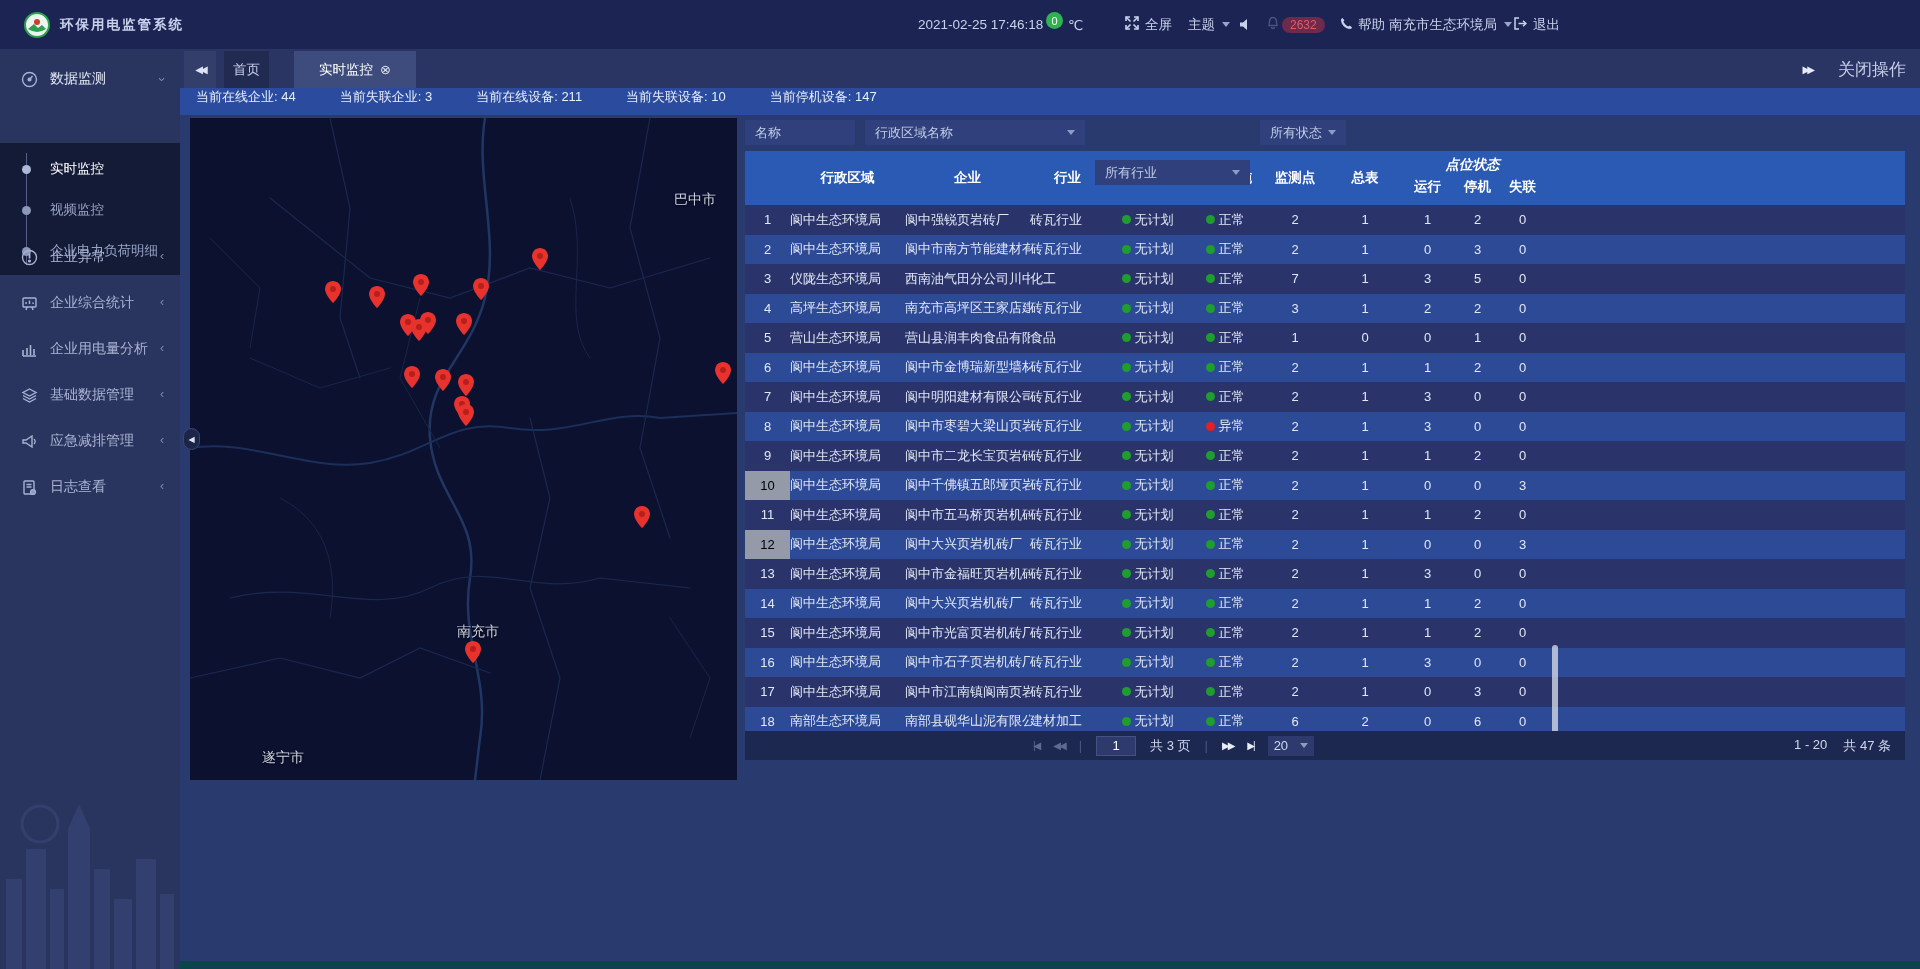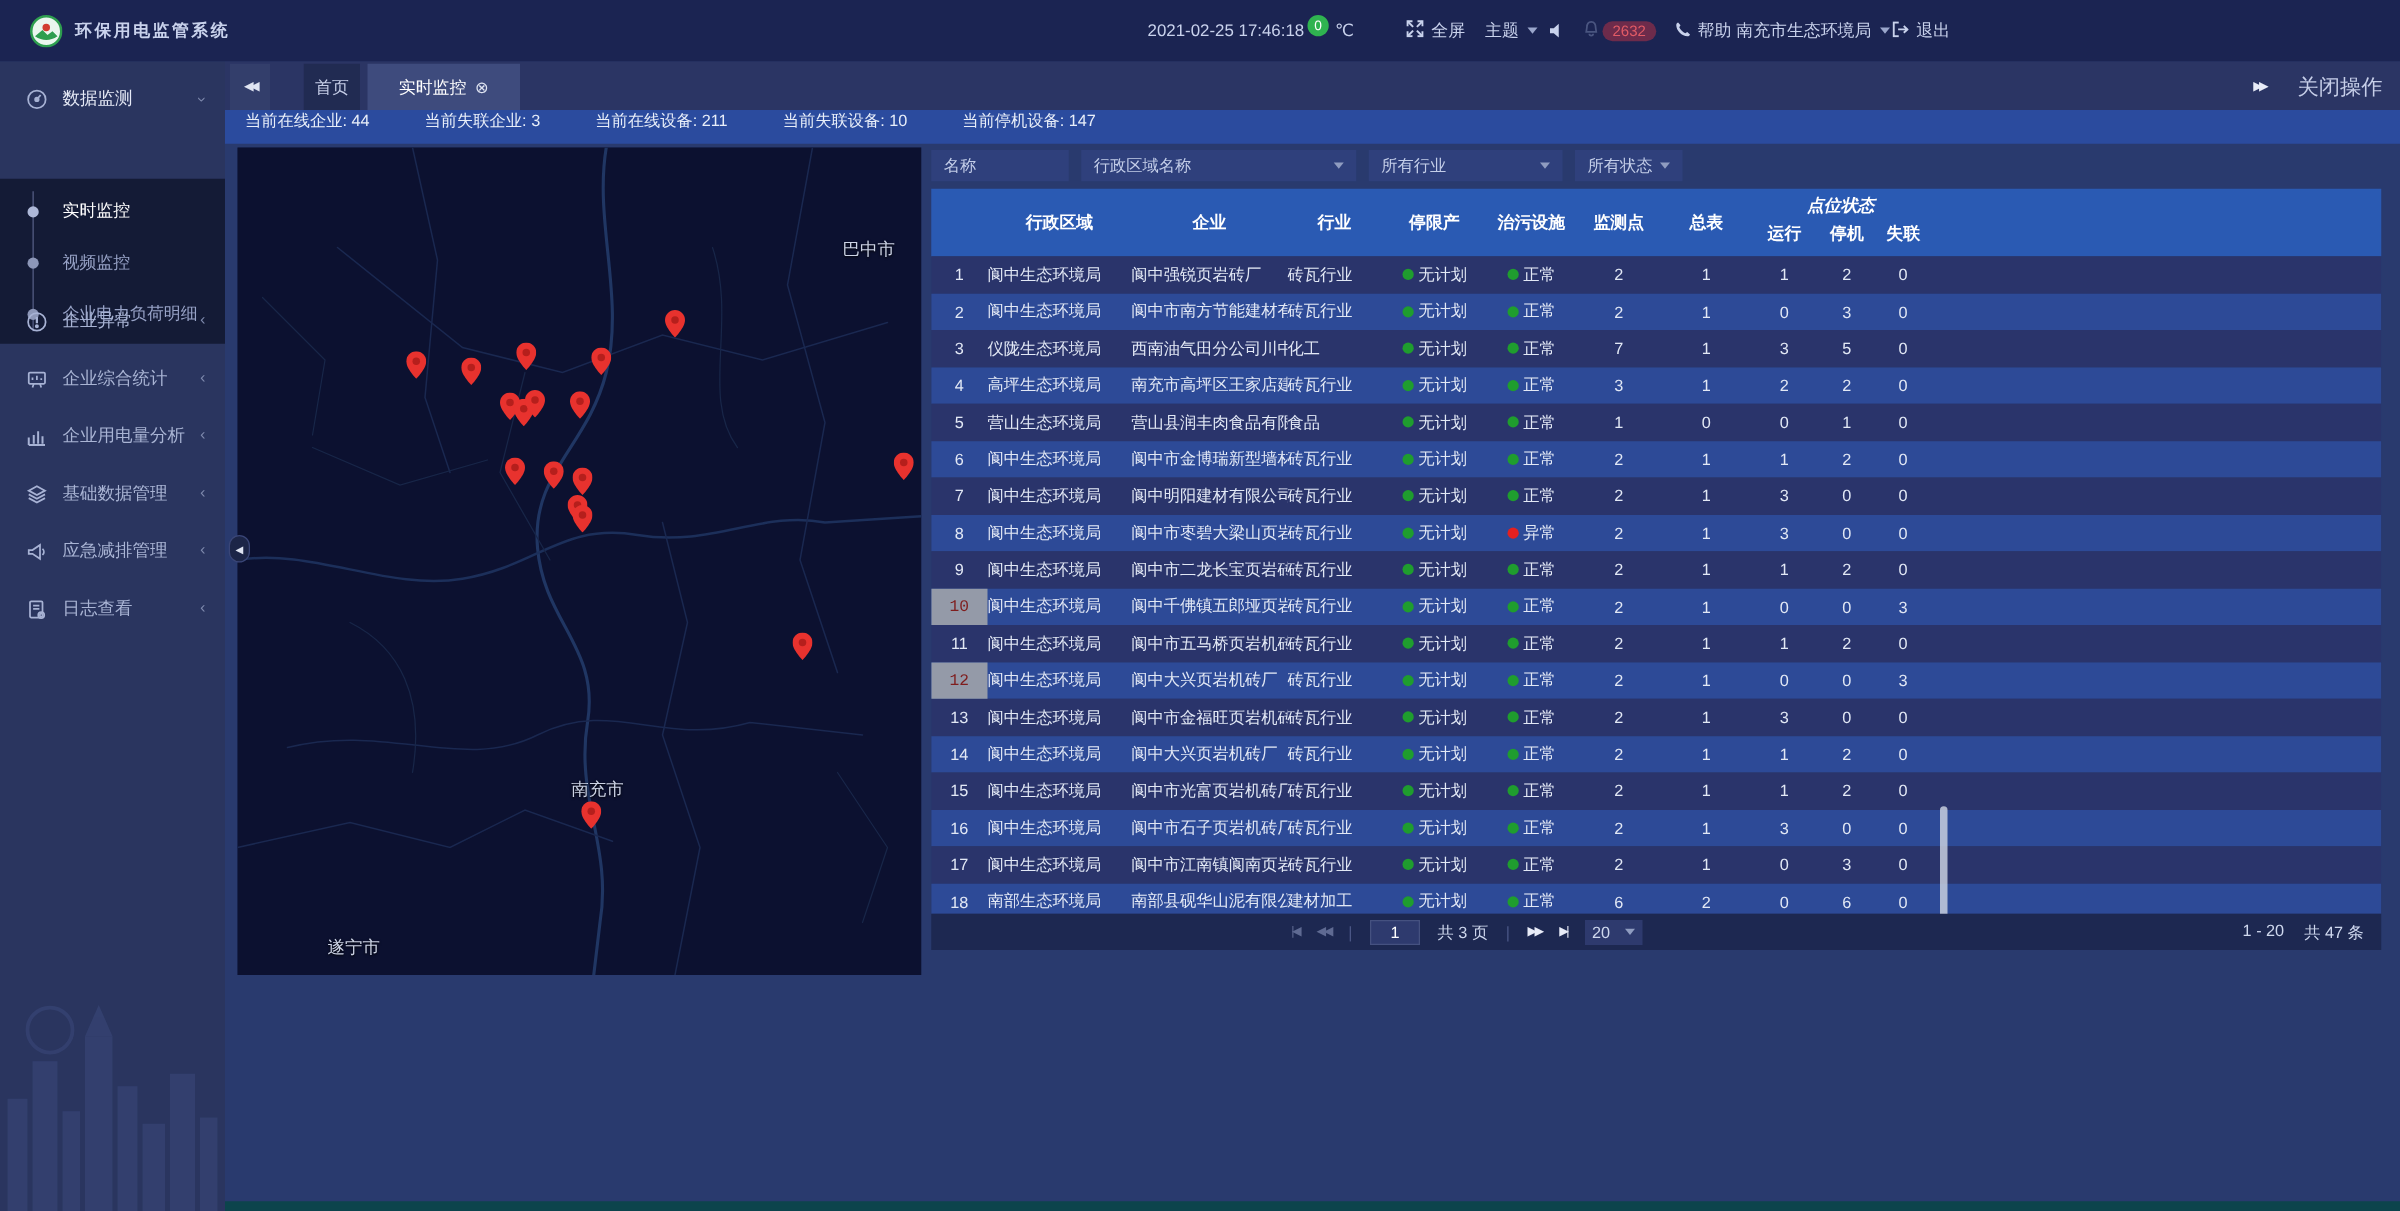--- a/index.html
+++ b/index.html
@@ -39,21 +39,21 @@
   .sub-item.active { color:#ffffff; }
   .sub-item.active .dot { background:#aeb8d8; }
   .chev-left { display:inline-block; transform:rotate(180deg); }
   .chev-down { display:inline-block; transform:rotate(90deg); }
   .skyline { position:absolute; left:0; bottom:0; opacity:.8; }
 
   
   .tabbar { position:absolute; left:180px; top:49px; width:1740px; height:39px; background:#2b3564; z-index:10; }
   .tab-collapse { position:absolute; left:4px; top:2px; width:32px; height:37px; background:#333e6b; color:#dfe4f2; display:flex; align-items:center; justify-content:center; font-size:10px; letter-spacing:-3px; cursor:pointer; }
   .tab { position:absolute; top:2px; height:37px; display:flex; align-items:center; justify-content:center; gap:7px; font-size:13.5px; cursor:pointer; }
-  .tab-home { left:44px; width:45px; background:#212b52; color:#c6cee8;margin-left:19px; }
+  .tab-home { left:44px; width:45px; background:#212b52; color:#c6cee8; }
   .tab-active { left:114px; width:122px; background:#3e4b7d; color:#ffffff; }
   .tab-close-x { font-size:13px; color:#dfe4f2; }
   .tab-right { position:absolute; right:0; top:2px; height:37px; display:flex; align-items:center; gap:26px; padding-right:14px; }
   .arr2 { color:#e8ecf8; font-size:10px; letter-spacing:-3px; cursor:pointer; }
   .close-ops { color:#c6cee8; font-size:17px; cursor:pointer; }
 
   
   .statsbar { position:absolute; left:180px; top:88px; width:1740px; height:27px; background:#2b4b9e; display:flex; gap:44px; padding-left:16px; z-index:9; }
   .stat { color:#e8eef9; font-size:13px; white-space:nowrap; }
 
@@ -62,37 +62,37 @@
   .city-label { position:absolute; color:#cdd4e6; font-size:14px; text-shadow:0 1px 2px #000; transform:translate(-50%,-50%); }
   .pin { position:absolute; width:16px; height:22px; }
   .map-collapse { position:absolute; left:183px; top:428px; width:17px; height:22px; background:#1c2547; border:1px solid #3a4677; border-radius:9px; color:#dfe4f2; font-size:8px; display:flex; align-items:center; justify-content:center; z-index:15; cursor:pointer; }
 
   
   .filterbar { position:absolute; left:745px; top:120px; height:25px; display:flex; gap:10px; z-index:5; }
   .f-input, .f-select { height:25px; background:#2f407c; color:#c3cde8; font-size:13px; display:flex; align-items:center; padding:0 10px; position:relative; cursor:pointer; }
   .f-input { width:110px; }
   .f-select .sel-caret { position:absolute; right:10px; width:0; height:0; border-left:4px solid transparent; border-right:4px solid transparent; border-top:5px solid #8f9cc0; }
   .f-region { width:220px; }
-  .f-industry { width:155px; }
+  .f-industry { width:155px;margin-top:40px; }
   .f-status { width:86px; }
 
   
   .tbl { position:absolute; left:745px; top:151px; width:1160px; }
   .grid-cols { display:grid; grid-template-columns:45px 115px 125px 75px 85px 70px 70px 70px 55px 45px 45px 1fr; }
   .tbl-head { height:54px; background:#2a5ab3; color:#ffffff; font-size:13.5px; font-weight:bold; grid-template-rows:27px 27px; }
   .th { display:flex; align-items:center; justify-content:center; grid-row:1/3; }
   .th-group { grid-row:1/2; grid-column:9/12; display:flex; align-items:center; justify-content:center; font-style:italic; }
   .th-sub { grid-row:2/3; display:flex; align-items:flex-start; justify-content:center; }
   .tbl-body { height:526px; overflow:hidden; }
   .trow { height:29.5px; color:#e2e8f5; font-size:13px; }
   .trow.odd { background:#2a346b; }
   .trow.even { background:#2d4a97; }
   .td { display:flex; align-items:center; justify-content:center; overflow:hidden; white-space:nowrap; }
   .td.left { justify-content:flex-start; }
-  .td-num.sel { background:#949aa8; color:#7f1d1d;font-family:Liberation Mono, monospace; }
+  .td-num.sel { background:#949aa8; color:#000000; }
   .sdot { width:9px; height:9px; border-radius:50%; display:inline-block; margin-right:4px; flex:none; }
   .sdot.ok { background:#1f9d2e; }
   .sdot.bad { background:#e42020; }
   .scroll-thumb { position:absolute; left:1552px; top:645px; width:6px; height:92px; background:#c7cedd; border-radius:3px; opacity:.85; z-index:6; }
 
   
   .pager { position:absolute; left:745px; top:731px; width:1160px; height:29px; background:#1d2851; display:flex; align-items:center; color:#cfd8ee; font-size:13px; z-index:7; }
   .pg-cluster { display:flex; align-items:center; gap:14px; margin-left:288px; }
   .pg-ico { font-size:10px; letter-spacing:-2px; cursor:pointer; }
   .pg-ico.disabled { color:#5f6a92; }

